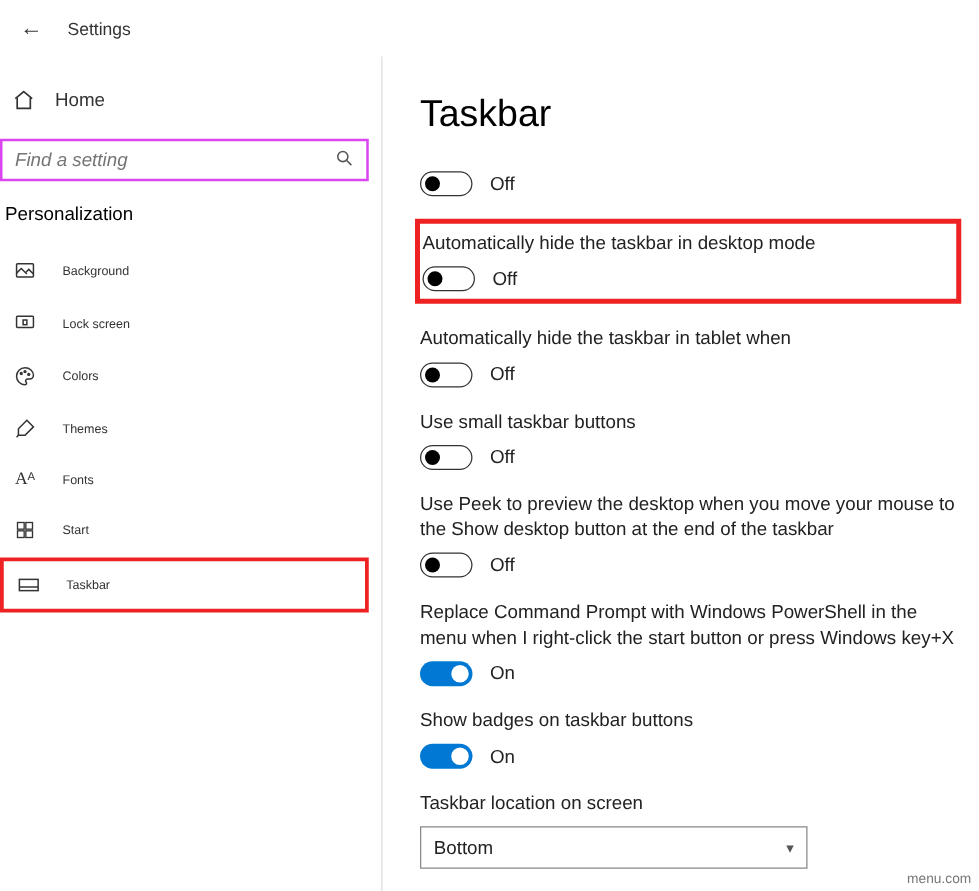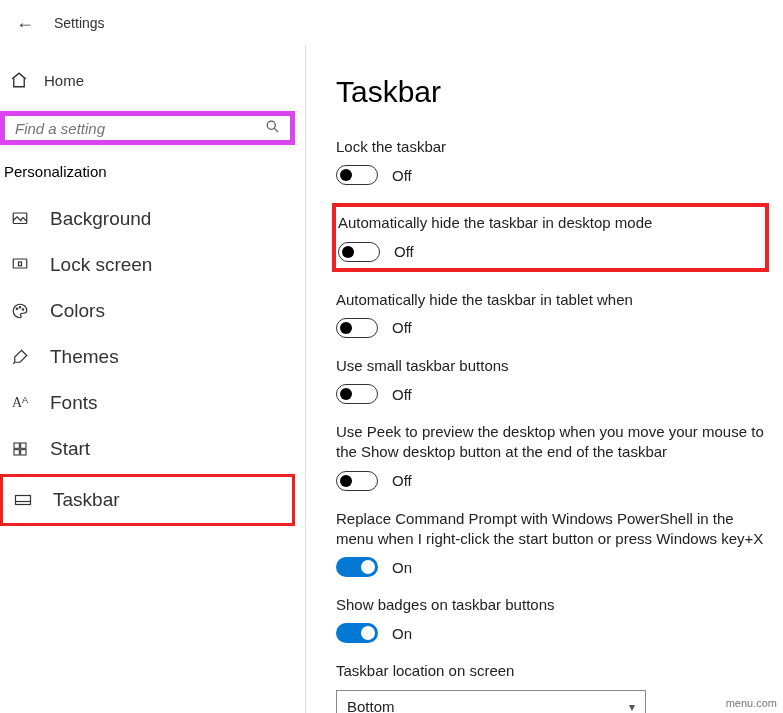--- a/index.html
+++ b/index.html
@@ -5,27 +5,27 @@
     * { margin: 0; padding: 0; box-sizing: border-box; font-family: "Segoe UI", Arial, sans-serif; }
     body { width: 783px; height: 713px; background: #fff; overflow: hidden; display: flex; flex-direction: column; }
     .header { display: flex; align-items: center; padding: 12px 16px; gap: 20px; }
     .back-arrow { font-size: 18px; color: #333; cursor: pointer; }
     .header-title { font-size: 14px; color: #333; }
     .content { display: flex; flex: 1; overflow: hidden; }
     .sidebar { width: 305px; padding: 20px 10px 10px 0; }
     .home-row { display: flex; align-items: center; gap: 16px; padding: 6px 10px; cursor: pointer; }
     .home-row .icon { width: 18px; display: flex; justify-content: center; color: #333; }
     .home-row span.lab { font-size: 15px; color: #333; }
-    .search-box { margin: 16px 0 18px 0; border: 5px solid #d946ef; height: 34px; display: flex; align-items: center; padding: 0 10px; justify-content: space-between; }
+    .search-box { margin: 16px 0 18px 0; border: 2px solid #d946ef; height: 34px; display: flex; align-items: center; padding: 0 10px; justify-content: space-between; }
     .search-box input { border: none; outline: none; font-size: 15px; font-style: italic; color: #555; background: transparent; width: 85%; }
     .search-icon { color: #555; font-size: 14px; }
     .sidebar-section-title { font-size: 15px; font-weight: 400; padding: 0 4px 16px 4px; }
     .nav-item { display: flex; align-items: center; gap: 20px; padding: 12px 10px; cursor: pointer; }
     .nav-item .icon { width: 20px; display: flex; justify-content: center; color: #333; font-size: 16px; }
-    .nav-item span.lab { font-size: 19px; color: #333; }
+    .nav-item span.lab { font-size: 10px; color: #333; }
     .highlight-red { border: 3px solid #e22; }
     .divider-v { width: 1px; background: #ddd; }
     .main { flex: 1; padding: 30px 14px 10px 30px; overflow: hidden; }
     .page-title { font-size: 30px; font-weight: 400; margin-bottom: 28px; }
     .setting { margin-bottom: 18px; }
     .setting.highlight-red { padding: 6px 6px 6px 2px; border: 4px solid #e22; margin-left: -4px; }
     .setting-label { font-size: 15px; color: #222; margin-bottom: 8px; line-height: 1.35; }
     .toggle-row { display: flex; align-items: center; gap: 14px; }
     .toggle { width: 42px; height: 20px; border-radius: 10px; position: relative; cursor: pointer; }
     .toggle.off { border: 1px solid #333; background: #fff; }
@@ -140,21 +140,20 @@
       <span class="lab">Taskbar</span>
     </div>
   </div>
 
   <div class="divider-v"></div>
 
   <div class="main">
     <div class="page-title">Taskbar</div>
 
     <div class="setting">
-      <div class="setting-label">Lock the taskbar</div>
       <div class="toggle-row">
         <div class="toggle off"></div>
         <div class="toggle-state">Off</div>
       </div>
     </div>
 
     <div class="setting highlight-red">
       <div class="setting-label">Automatically hide the taskbar in desktop mode</div>
       <div class="toggle-row">
         <div class="toggle off"></div>

